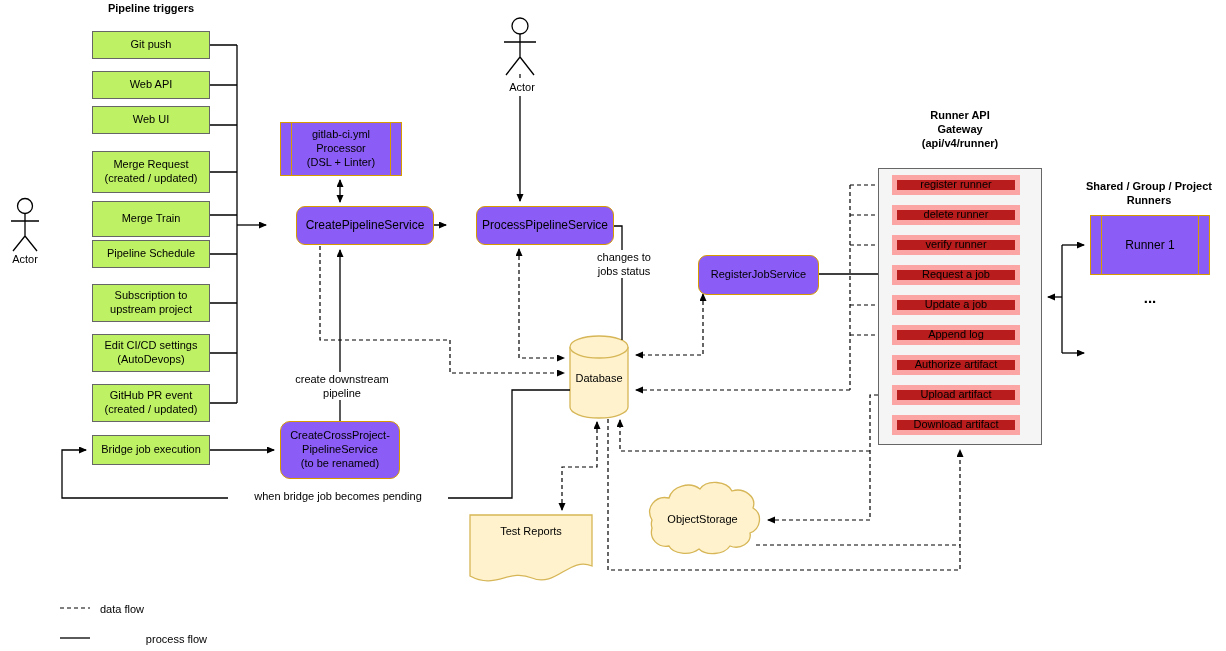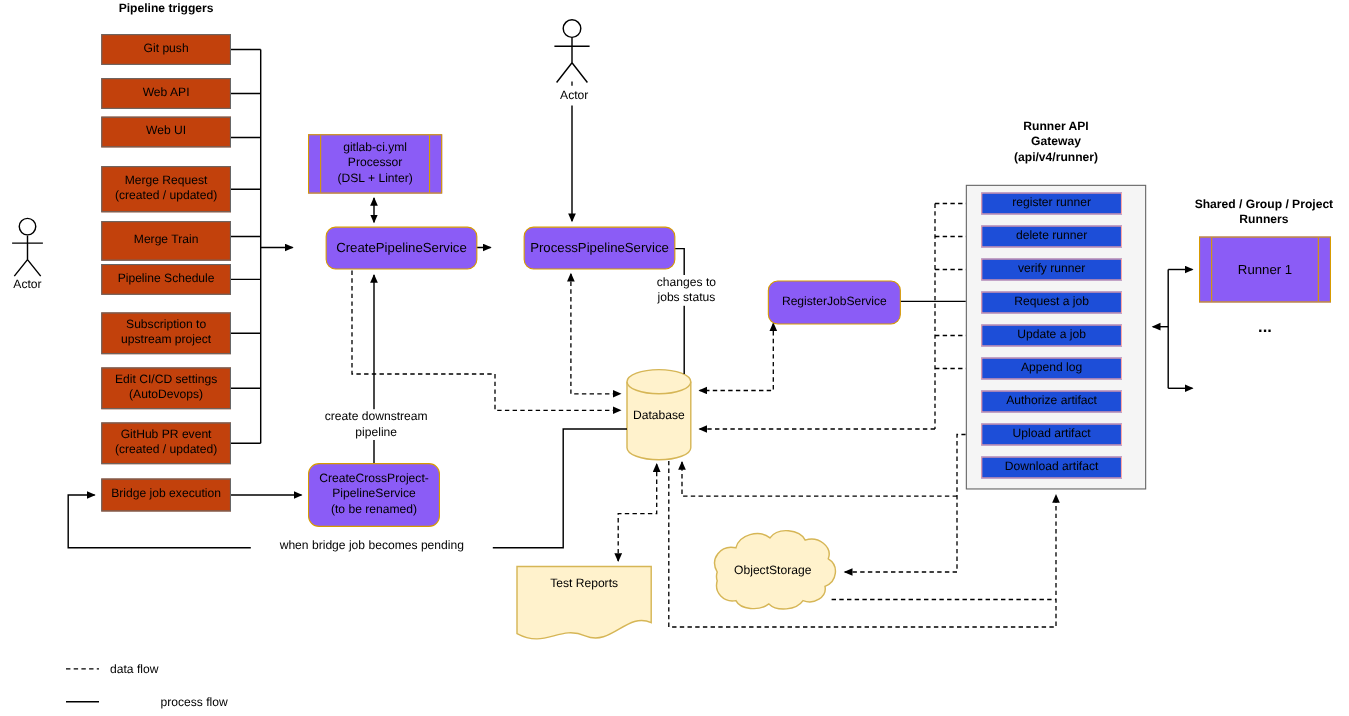--- a/index.html
+++ b/index.html
@@ -1,30 +1,30 @@
 <!DOCTYPE html>
 <html><head>
 <meta charset="utf-8">
 <style>
   html,body{margin:0;padding:0;background:#ffffff;}
   body{width:1226px;height:651px;overflow:hidden;font-family:"Liberation Sans",sans-serif;}
   #stage{position:relative;width:1226px;height:651px;background:#fff;}
   #wires{position:absolute;left:0;top:0;z-index:1;}
   .node{position:absolute;z-index:2;display:flex;align-items:center;justify-content:center;
         text-align:center;white-space:pre-line;font-size:11px;line-height:1.25;color:#000;box-sizing:border-box;}
-  .gray{background:#c2410c;border:1px solid #666666;}
+  .gray{background:#bef264;border:1px solid #666666;}
   .orange{background:#8b5cf6;border:1px solid #d79b00;}
   .round{border-radius:9px;font-size:12px;margin-left:24px;}
   .round-sm{border-radius:10px;font-size:11px;}
   .process{font-size:11px;}
   .process .bars{position:absolute;left:0;top:0;right:0;bottom:0;pointer-events:none;}
   .process .bars i{position:absolute;top:0;bottom:0;width:0;border-left:1px solid #d79b00;}
   .process .bars i.l{left:10px;} .process .bars i.r{right:10px;}
   .panel{background:#f5f5f5;border:1px solid #666666;}
-  .white-box{background:#1d4ed8;border:1px solid #fca5a5;font-size:11px;}
+  .white-box{background:#b91c1c;border:5px solid #fca5a5;font-size:11px;}
   .label{position:absolute;z-index:3;text-align:center;white-space:pre-line;
          font-size:11px;line-height:1.28;color:#000;}
   .bold{font-weight:bold;}
   .whitebg{background:#ffffff;padding:0 2px;} .fs15{font-size:15px;}
 </style>
 </head>
 <body>
 
 <div id="stage">
 

